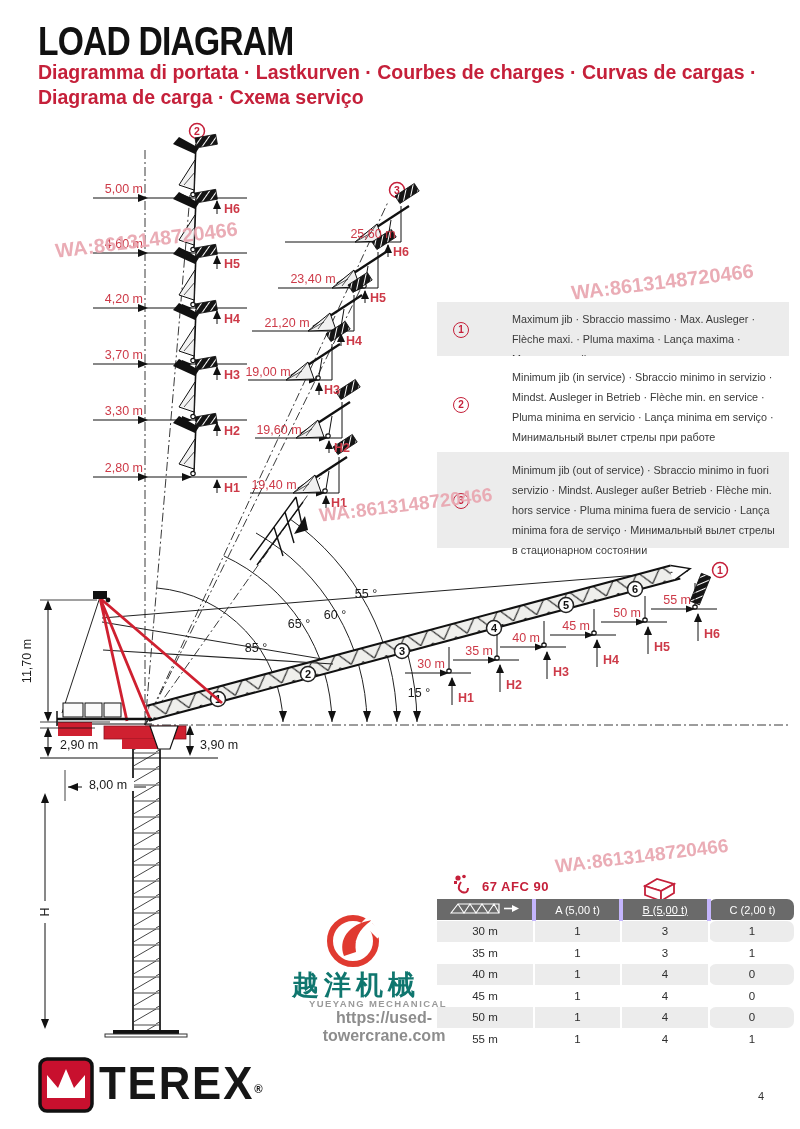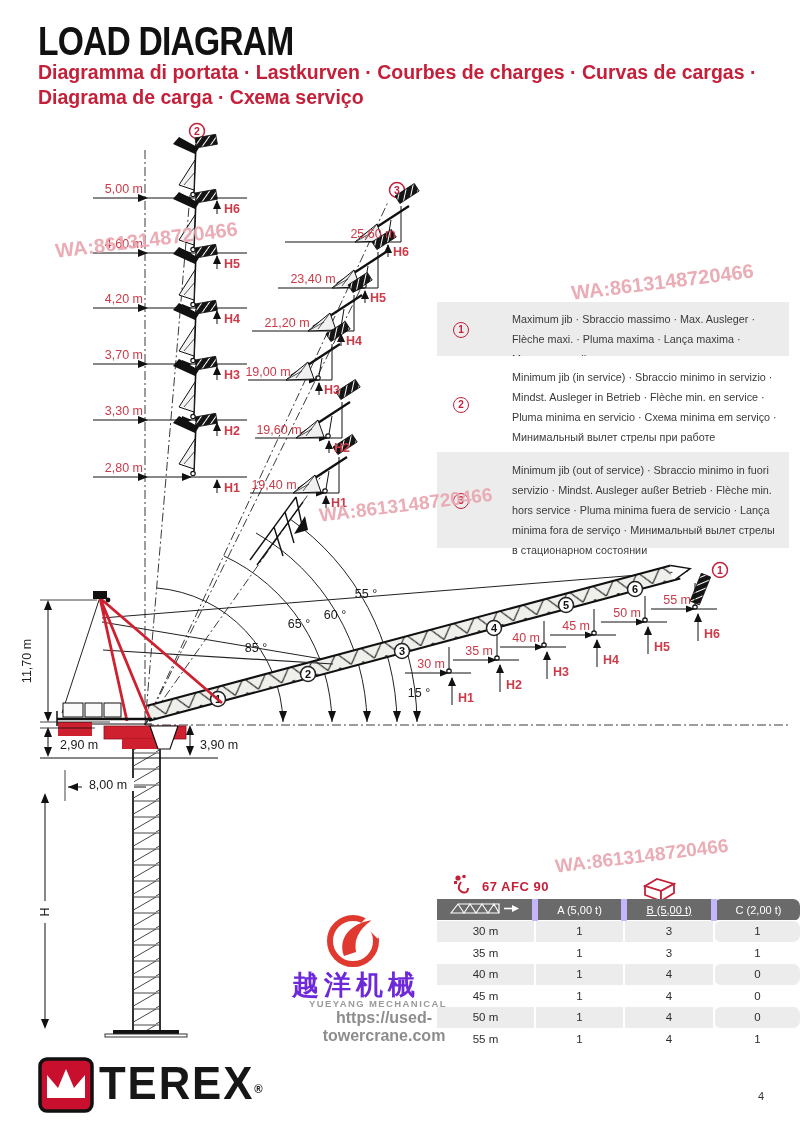--- a/index.html
+++ b/index.html
@@ -12,32 +12,32 @@
   .sub1{top:61px;} .sub2{top:86px;}
   
   .lg-box{position:absolute;left:437px;width:352px;}
   .lg-bg{background:#ececec;}
   .lg-marker{position:absolute;left:16px;width:14px;height:14px;border:1.6px solid #c5203a;border-radius:50%;
              color:#c5203a;font-size:10px;font-weight:bold;text-align:center;line-height:14px;}
   .lg-text{margin-left:75px;margin-right:10px;font-size:10.8px;line-height:20px;color:#3a3a3a;}
   
   #loadtable{position:absolute;left:437px;top:899px;border-collapse:collapse;}
   #loadtable th{background:#6a6a6a;color:#fff;font-size:11px;font-weight:normal;height:19px;
-                border-right:6px solid #c4b5fd;text-align:center;}
+                border-right:4px solid #c4b5fd;text-align:center;}
   #loadtable td{font-size:11.5px;color:#2e2e2e;text-align:center;height:18.5px;border-right:2px solid #fff;
                 border-top:1px solid #fff;}
   #loadtable th:last-child,#loadtable td:last-child{border-right:none;border-radius:7px;}
   tr.odd td{background:#ececec;} tr.even td{background:#ffffff;}
   .model-row{position:absolute;left:452px;top:874px;display:flex;align-items:center;text-align:right;}
   .model-label{color:#c5203a;font-size:13px;font-weight:bold;margin-left:8px;letter-spacing:.5px;}
   .ballast{position:absolute;left:643px;top:877px;}
   
   .wm{position:absolute;color:#e9a8b2;font-size:20px;font-weight:bold;transform:rotate(-7deg);
       transform-origin:left top;white-space:nowrap;opacity:.95;z-index:50;}
-  .yy{position:absolute;color:#6d28d9;text-align:center;z-index:49;}
+  .yy{position:absolute;color:#0f766e;text-align:center;z-index:49;}
   .yy-cn{left:286px;top:967px;width:140px;font-size:27px;font-weight:bold;letter-spacing:5px;}
   .yy-en{left:286px;top:998px;width:140px;font-size:9.5px;font-weight:bold;letter-spacing:1.4px;color:#9a9a9a;margin-left:22px;}
   .yy-url{left:282px;top:1009px;width:140px;font-size:16px;font-weight:bold;color:#8d8d8d;margin-left:32px;}
   
   .brand{position:absolute;left:99px;top:1056px;font-size:46px;font-weight:bold;color:#161616;
          letter-spacing:2px;transform:scaleX(.95);transform-origin:left;}
   .reg{font-size:12px;vertical-align:6px;}
   .pagenum{position:absolute;left:758px;top:1090px;font-size:11px;color:#333;}
   svg text{font-family:"Liberation Sans","DejaVu Sans",sans-serif;}
 </style>
@@ -396,21 +396,21 @@
       </g>
     </g>
   </svg>
 
   <div class="lg-box lg-bg" style="top:302px;height:54px;">
     <span class="lg-marker" style="top:20px;">1</span>
     <div class="lg-text" style="padding-top:7px;">Maximum jib · Sbraccio massimo · Max. Ausleger · Flèche maxi. · Pluma maxima · Lança maxima · Максимальний вылет стрелы</div>
   </div>
   <div class="lg-box" style="top:356px;height:96px;background:#fff;">
     <span class="lg-marker" style="top:41px;">2</span>
-    <div class="lg-text" style="padding-top:11px;">Minimum jib (in service) · Sbraccio minimo in servizio · Mindst. Ausleger in Betrieb · Flèche min. en service · Pluma minima en servicio · Схема minima em serviço · Минимальный вылет стрелы при работе</div>
+    <div class="lg-text" style="padding-top:11px;">Minimum jib (in service) · Sbraccio minimo in servizio · Mindst. Ausleger in Betrieb · Flèche min. en service · Pluma minima en servicio · Lança minima em serviço · Минимальный вылет стрелы при работе</div>
   </div>
   <div class="lg-box lg-bg" style="top:452px;height:96px;">
     <span class="lg-marker" style="top:41px;">3</span>
     <div class="lg-text" style="padding-top:8px;">Minimum jib (out of service) · Sbraccio minimo in fuori servizio · Mindst. Ausleger außer Betrieb · Flèche min. hors service · Pluma minima fuera de servicio · Lança minima fora de serviço · Минимальный вылет стрелы в стационарном состоянии</div>
   </div>
 
   <div class="model-row">
     <svg width="22" height="24" viewBox="0 0 22 24">
       <circle cx="6" cy="4" r="2.6" fill="#c5203a"></circle>
       <circle cx="12" cy="2.5" r="1.8" fill="#c5203a"></circle>

